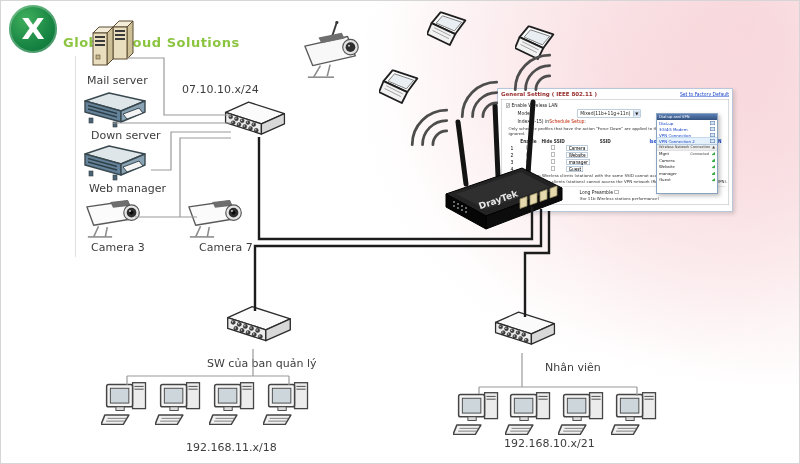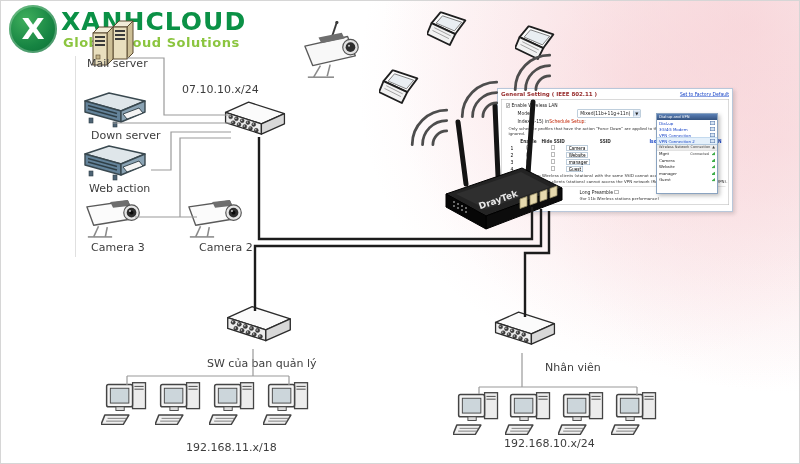--- a/index.html
+++ b/index.html
@@ -227,57 +227,56 @@
     <g fill="none" stroke="#1c1c1c" stroke-width="2.4">
       <path d="M258,136 V238 H531 V206"></path>
       <path d="M254,310 V245 H540 V208"></path>
       <path d="M524,316 V252 H548 V210"></path>
     </g>
   </svg>
 
   <div id="logo-circle" class="abs">
       <span id="logo-x">X</span>
     </div>
-  <div id="brand" class="abs">XANHCLOUD</div>
   <div id="tagline" class="abs">Global Cloud Solutions</div>
 
   <div class="dev" style="left:86px;top:16px">
     <svg width="52" height="58">
         <use href="#sym-tower"></use>
       </svg>
   </div>
-  <div class="lbl" style="left:86px;top:56px">Mail server</div>
+  <div class="lbl" style="left:86px;top:73px">Mail server</div>
 
   <div class="dev" style="left:82px;top:90px">
     <svg width="68" height="38">
         <use href="#sym-rack"></use>
       </svg>
   </div>
   <div class="lbl" style="left:90px;top:128px">Down server</div>
 
   <div class="dev" style="left:82px;top:143px">
     <svg width="68" height="38">
         <use href="#sym-rack"></use>
       </svg>
   </div>
-  <div class="lbl" style="left:88px;top:181px">Web action</div>
+  <div class="lbl" style="left:88px;top:181px">Web manager</div>
 
   <div class="dev" style="left:82px;top:194px">
     <svg width="66" height="45">
         <use href="#sym-cctv"></use>
       </svg>
   </div>
   <div class="lbl" style="left:90px;top:240px">Camera 3</div>
 
   <div class="dev" style="left:184px;top:194px">
     <svg width="66" height="45">
         <use href="#sym-cctv"></use>
       </svg>
   </div>
-  <div class="lbl" style="left:198px;top:240px">Camera 2</div>
+  <div class="lbl" style="left:198px;top:240px">Camera 7</div>
 
   <div class="lbl" style="left:181px;top:82px">07.10.10.x/24</div>
   <div class="dev" style="left:222px;top:96px">
     <svg width="64" height="41" viewBox="0 0 100 64">
         <use href="#sym-switch"></use>
       </svg>
   </div>
 
   <div class="dev" style="left:298px;top:20px">
     <svg width="70" height="62">
@@ -492,15 +491,15 @@
   <div class="dev" style="left:557px;top:388px">
     <svg width="52" height="50" viewBox="0 0 56 54">
         <use href="#sym-pc"></use>
       </svg>
   </div>
   <div class="dev" style="left:610px;top:388px">
     <svg width="52" height="50" viewBox="0 0 56 54">
         <use href="#sym-pc"></use>
       </svg>
   </div>
-  <div class="lbl" style="left:503px;top:436px">192.168.10.x/24</div>
+  <div class="lbl" style="left:503px;top:436px">192.168.10.x/21</div>
 
 </div>
 
 </body></html>

